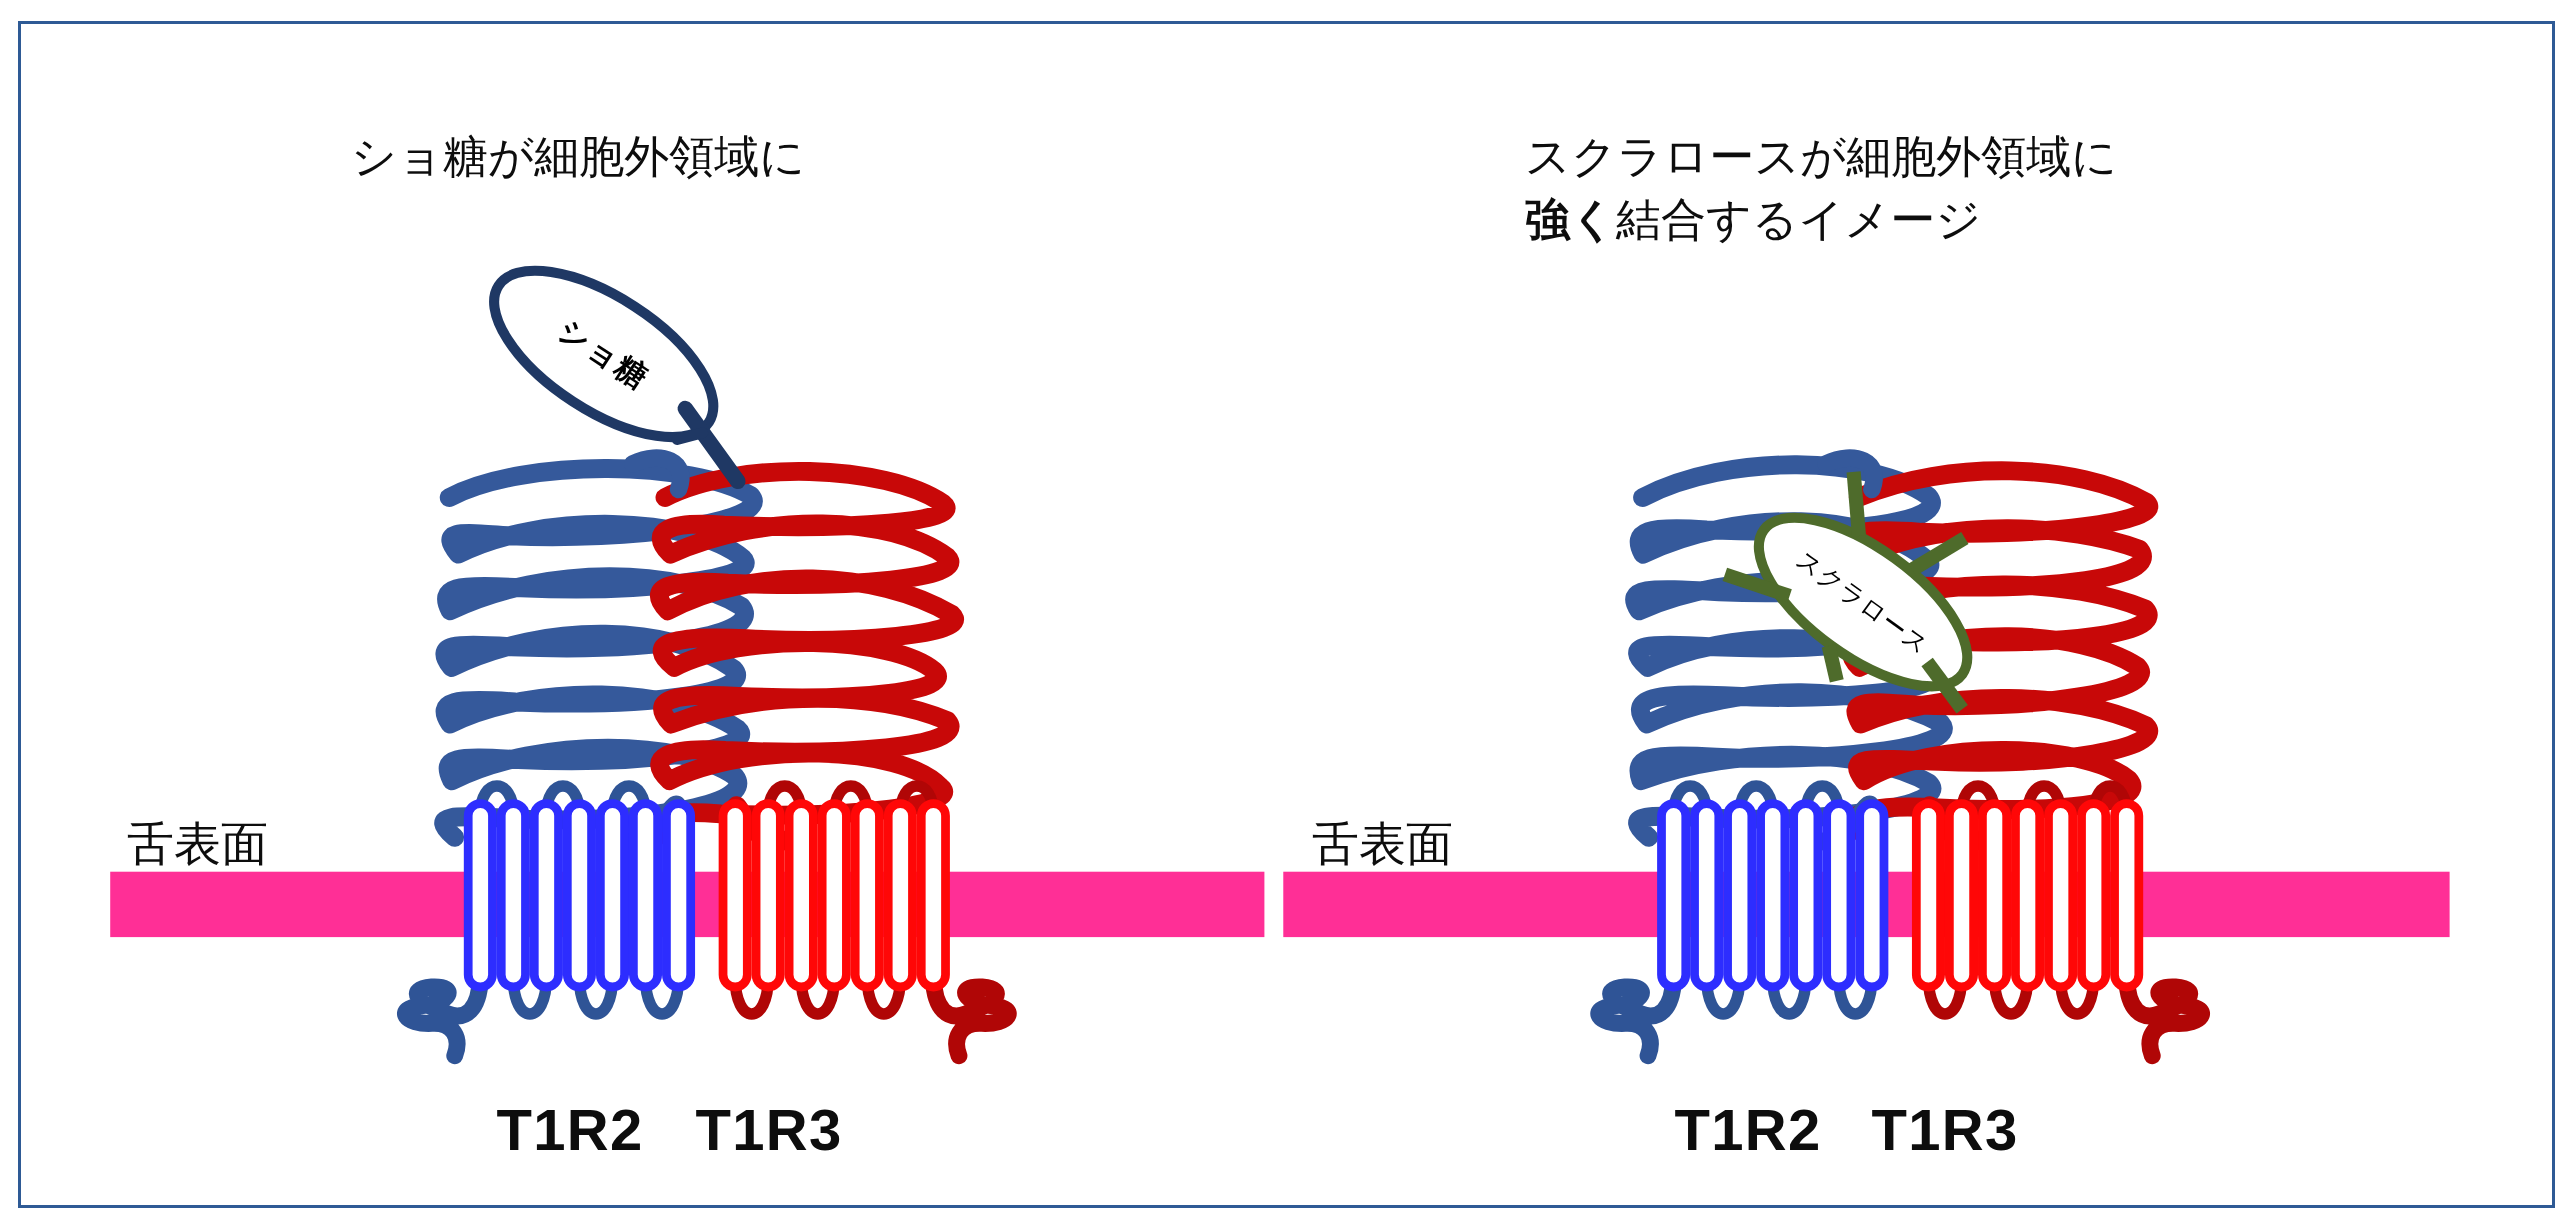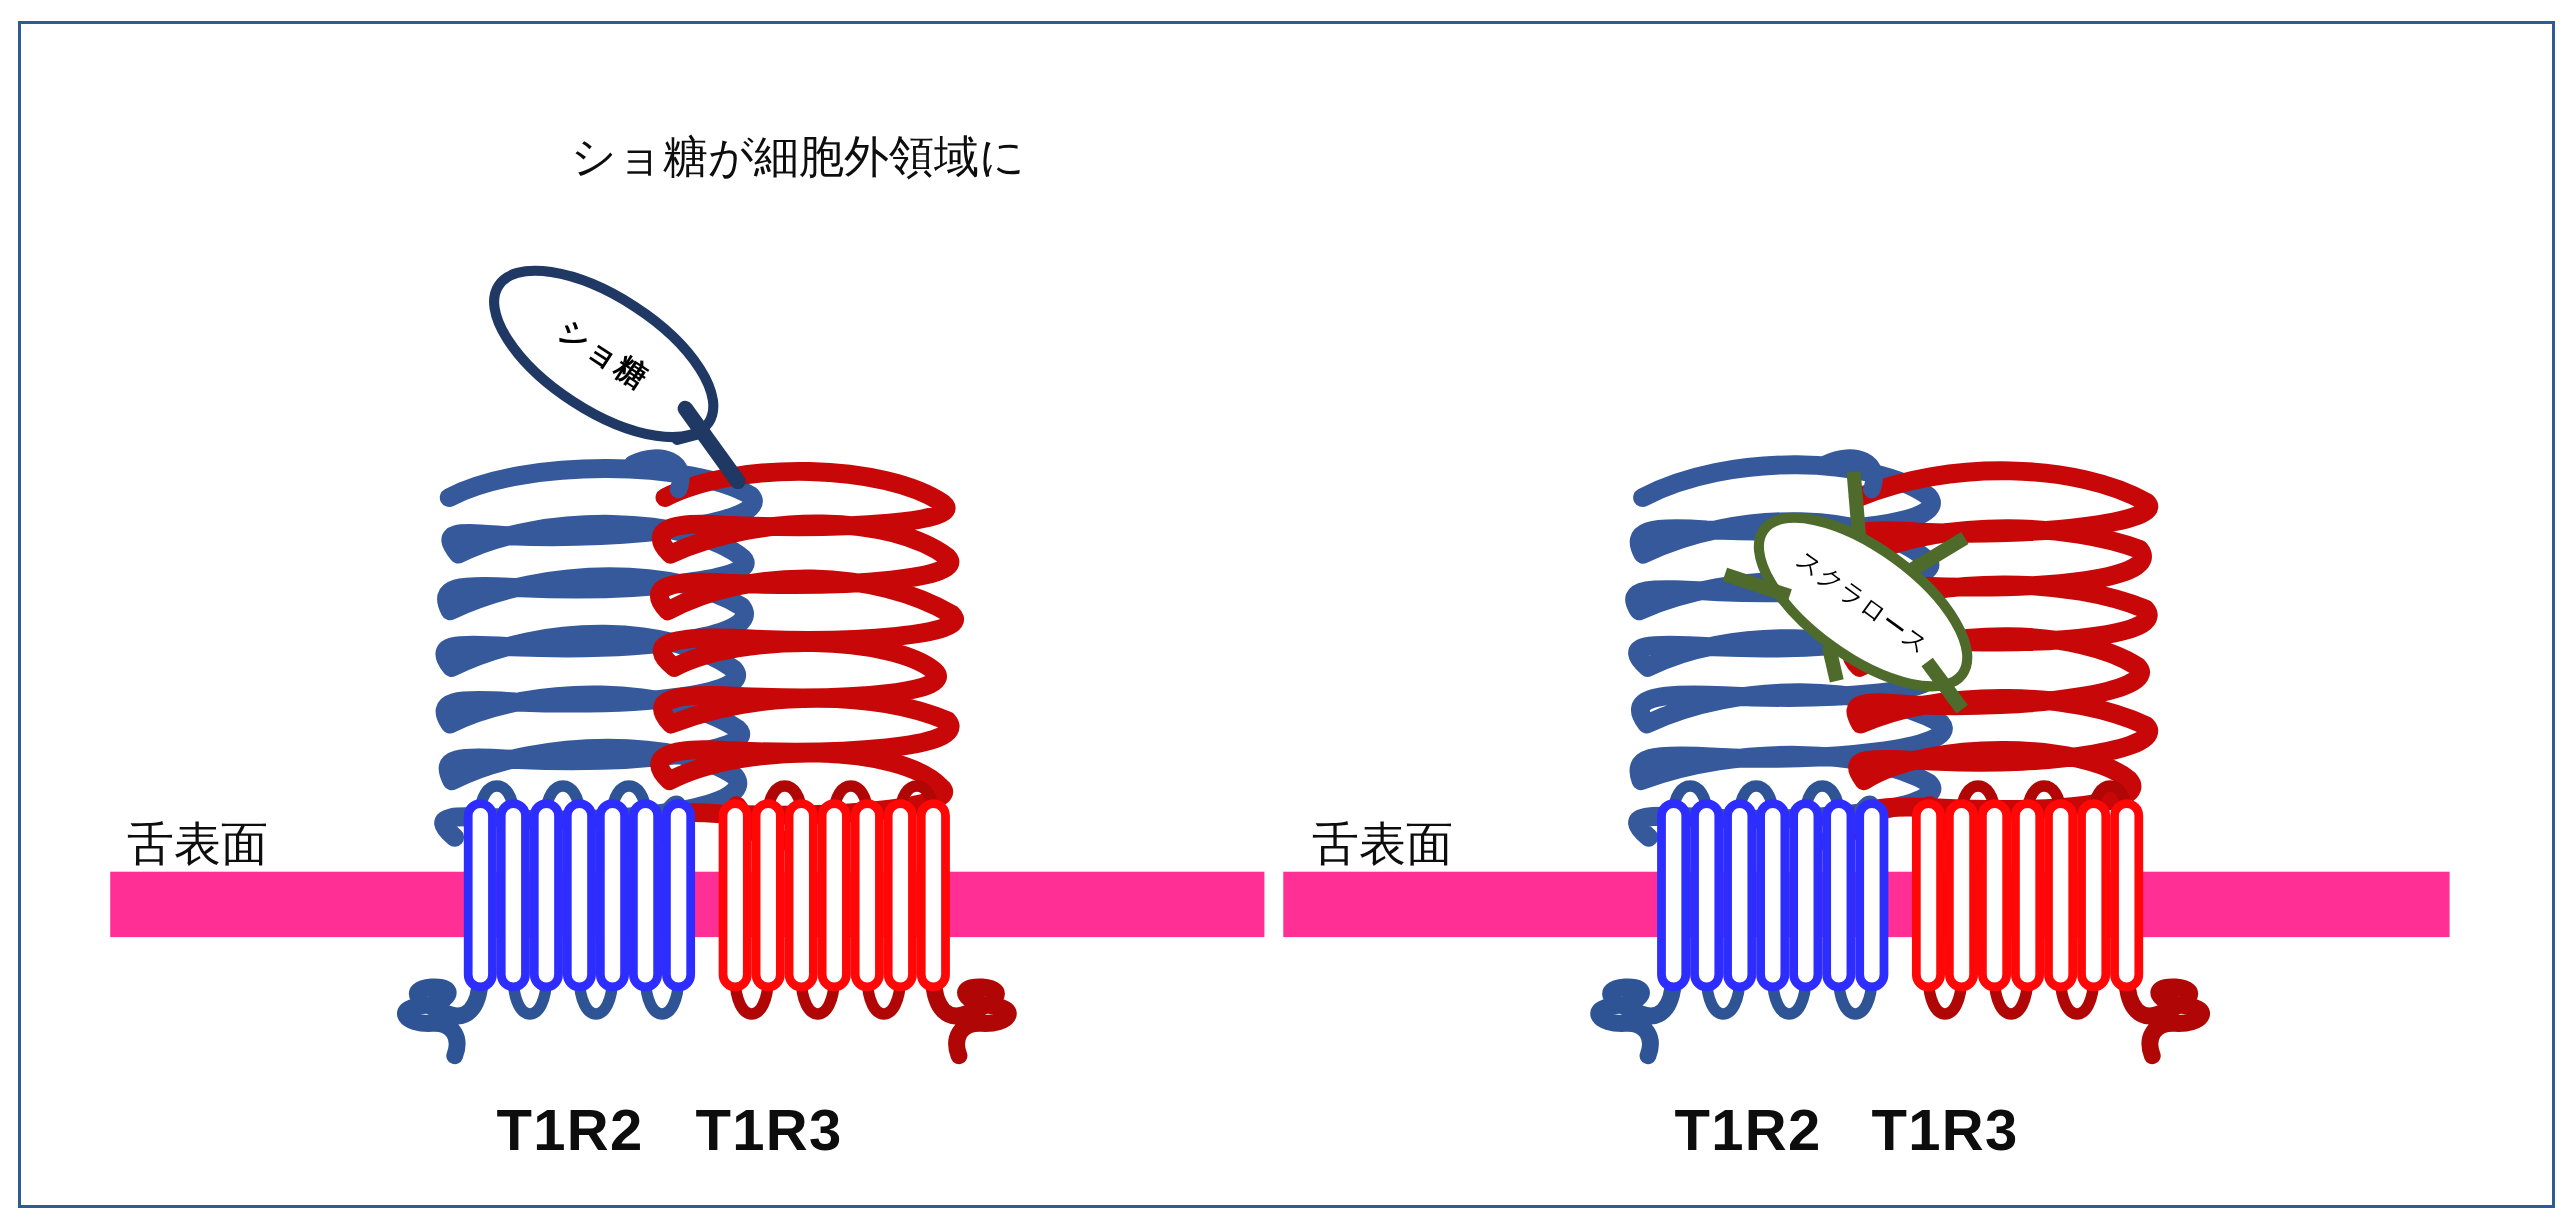--- a/index.html
+++ b/index.html
@@ -1,20 +1,20 @@
 <!DOCTYPE html>
 <html style="font-size:10.8px"><head>
 <meta charset="utf-8">
 <style>
   html,body{margin:0;padding:0;background:#ffffff;}
   .canvas{position:relative;width:2576px;height:1227px;background:#ffffff;overflow:hidden;
           font-family:"Liberation Sans","DejaVu Sans",sans-serif;color:#0d0d0d;}
   .frame{position:absolute;left:18px;top:21px;width:2531px;height:1181px;border:3.4px solid #2e5a95;}
   .art{position:absolute;left:0;top:0;width:2576px;height:1227px;}
-  .title{position:absolute;top:125px;width:674px;text-align:right;font-size:45px;line-height:1.40;
+  .title{position:absolute;top:125px;width:674px;text-align:left;font-size:45px;line-height:1.40;
          font-weight:400;white-space:nowrap;}
   .title .em{font-weight:700;}
   .title.left{left:351px;}
   .title.right{left:1525px;}
   .tongue-label{position:absolute;top:813px;font-size:47px;font-weight:400;}
   .tongue-label.left{left:127px;}
   .tongue-label.right{left:1312px;}
   .receptor-label{position:absolute;top:1096px;font-size:58px;font-weight:700;transform:translateX(-50%);
                   letter-spacing:1.3px;}
 </style>
@@ -116,20 +116,24 @@
           <path d="M 2858 982 L 2910 1052" fill="none" stroke="#4e6b2b" stroke-width="21" stroke-linecap="butt" stroke-linejoin="round"></path>
         </g>
 
     <text transform="translate(2763 893) rotate(36)" text-anchor="middle" dominant-baseline="central" font-size="37" font-weight="400" letter-spacing="1" fill="#000000">スクラロース</text>
       </g>
   </svg>
 
   <div class="title left">
     <div>ショ糖が細胞外領域に</div>
   </div>
+  <div class="title right">
+    <div>スクラロースが細胞外領域に</div>
+    <div><span class="em">強く</span><span>結合するイメージ</span></div>
+  </div>
 
   <div class="tongue-label left">舌表面</div>
   <div class="tongue-label right">舌表面</div>
 
   <div class="receptor-label" style="left:570px">T1R2</div>
   <div class="receptor-label" style="left:769px">T1R3</div>
   <div class="receptor-label" style="left:1748px">T1R2</div>
   <div class="receptor-label" style="left:1945px">T1R3</div>
 
 </div>

